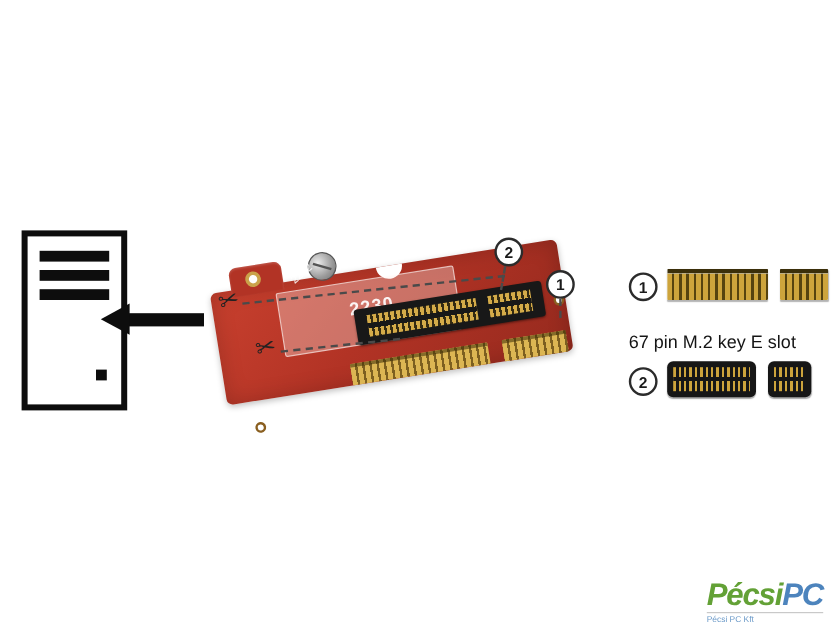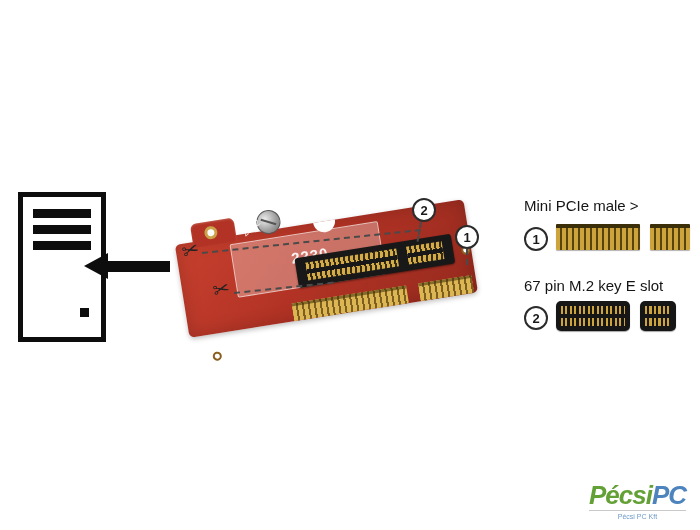--- a/index.html
+++ b/index.html
@@ -80,21 +80,21 @@
   .pcie-seg.b{left:650px;width:40px;}
   .m2g-seg{position:absolute;top:301px;height:30px;background:#161616;border-radius:5px;box-shadow:0 1px 1px rgba(0,0,0,.35);}
   .m2g-seg.a{left:556px;width:74px;}
   .m2g-seg.b{left:640px;width:36px;}
   .m2g-pins{position:absolute;left:5px;right:5px;top:5px;bottom:5px;
     background:
       linear-gradient(to bottom,rgba(0,0,0,0) 0 42%,#161616 42% 58%,rgba(0,0,0,0) 58%),
       repeating-linear-gradient(90deg,#cda43c 0 2px,#161616 2px 4.5px);}
 
   
-  .wm{position:absolute;right:14px;bottom:10px;text-align:center;line-height:1;}
+  .wm{position:absolute;right:14px;bottom:10px;text-align:left;line-height:1;}
   .wm-brand{font-size:26px;font-weight:bold;font-style:italic;letter-spacing:-1px;}
   .wm-p1{color:#63a136;}
   .wm-p2{color:#4d84bd;}
   .wm-sub{margin-top:2px;font-size:7px;color:#6d9bc9;border-top:1px solid #c9c9c9;padding-top:2px;}
 </style>
 </head>
 <body>
 
 <div class="canvas">
 
@@ -133,21 +133,20 @@
 
   <div class="cutline cut1"></div>
   <div class="cutline cut2"></div>
   <div class="leader lead2"></div>
   <div class="leader lead1"></div>
   <div class="scissors s1">✂</div>
   <div class="scissors s2">✂</div>
   <div class="badge c2">2</div>
   <div class="badge c1">1</div>
 
-  <div class="legend-label ll1">Mini PCIe male &gt;</div>
   <div class="badge g1">1</div>
   <div class="pcie-seg a"></div>
   <div class="pcie-seg b"></div>
 
   <div class="legend-label ll2">67 pin M.2 key E slot</div>
   <div class="badge g2">2</div>
   <div class="m2g-seg a">
     <div class="m2g-pins"></div>
   </div>
   <div class="m2g-seg b">

